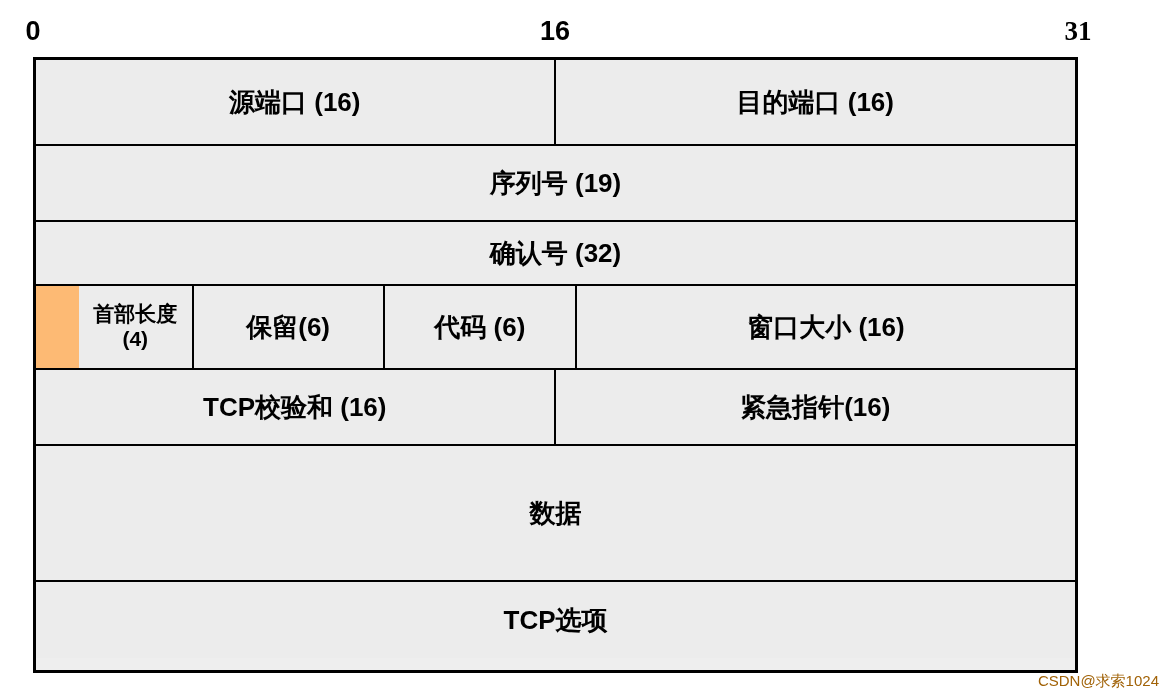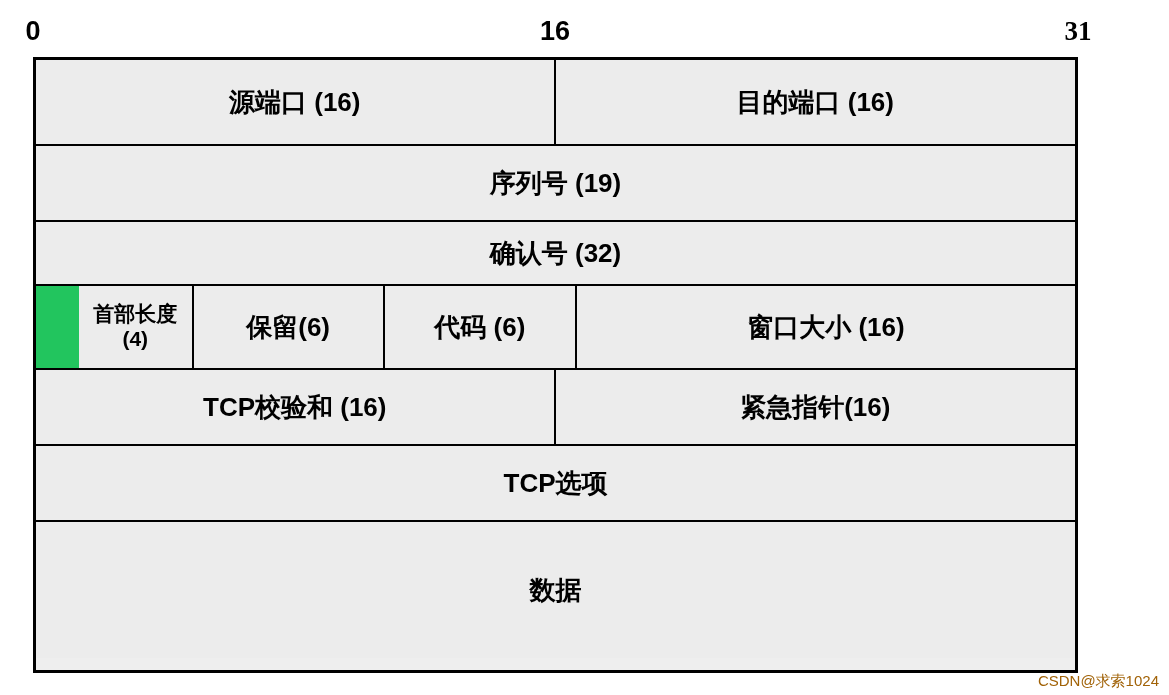--- a/index.html
+++ b/index.html
@@ -56,21 +56,21 @@
     background: #eeeeee;
     display: flex;
     flex-direction: column;
   }
 
   .row {
     display: flex;
     flex-direction: row;
     border-bottom: 2px solid #000000;
     box-sizing: border-box;
-    background: #22c55e;
+    background: #fdba74;
   }
   .row:last-child {
     border-bottom: none;
   }
 
   .cell {
     box-sizing: border-box;
     display: flex;
     align-items: center;
     justify-content: center;
@@ -150,25 +150,25 @@
       <div class="cell w-reserve">保留(6)</div>
       <div class="cell w-code">代码 (6)</div>
       <div class="cell w-window">窗口大小 (16)</div>
     </div>
 
     <div class="row r5">
       <div class="cell w-half">TCP校验和 (16)</div>
       <div class="cell w-half">紧急指针(16)</div>
     </div>
 
+    <div class="row r7">
+      <div class="cell w-full">数据</div>
+    </div>
+
     <div class="row r6">
       <div class="cell w-full">TCP选项</div>
-    </div>
-
-    <div class="row r7">
-      <div class="cell w-full">数据</div>
     </div>
 
   </div>
 
   <div class="watermark">CSDN@求索1024</div>
 
 </div>
 
 </body></html>

